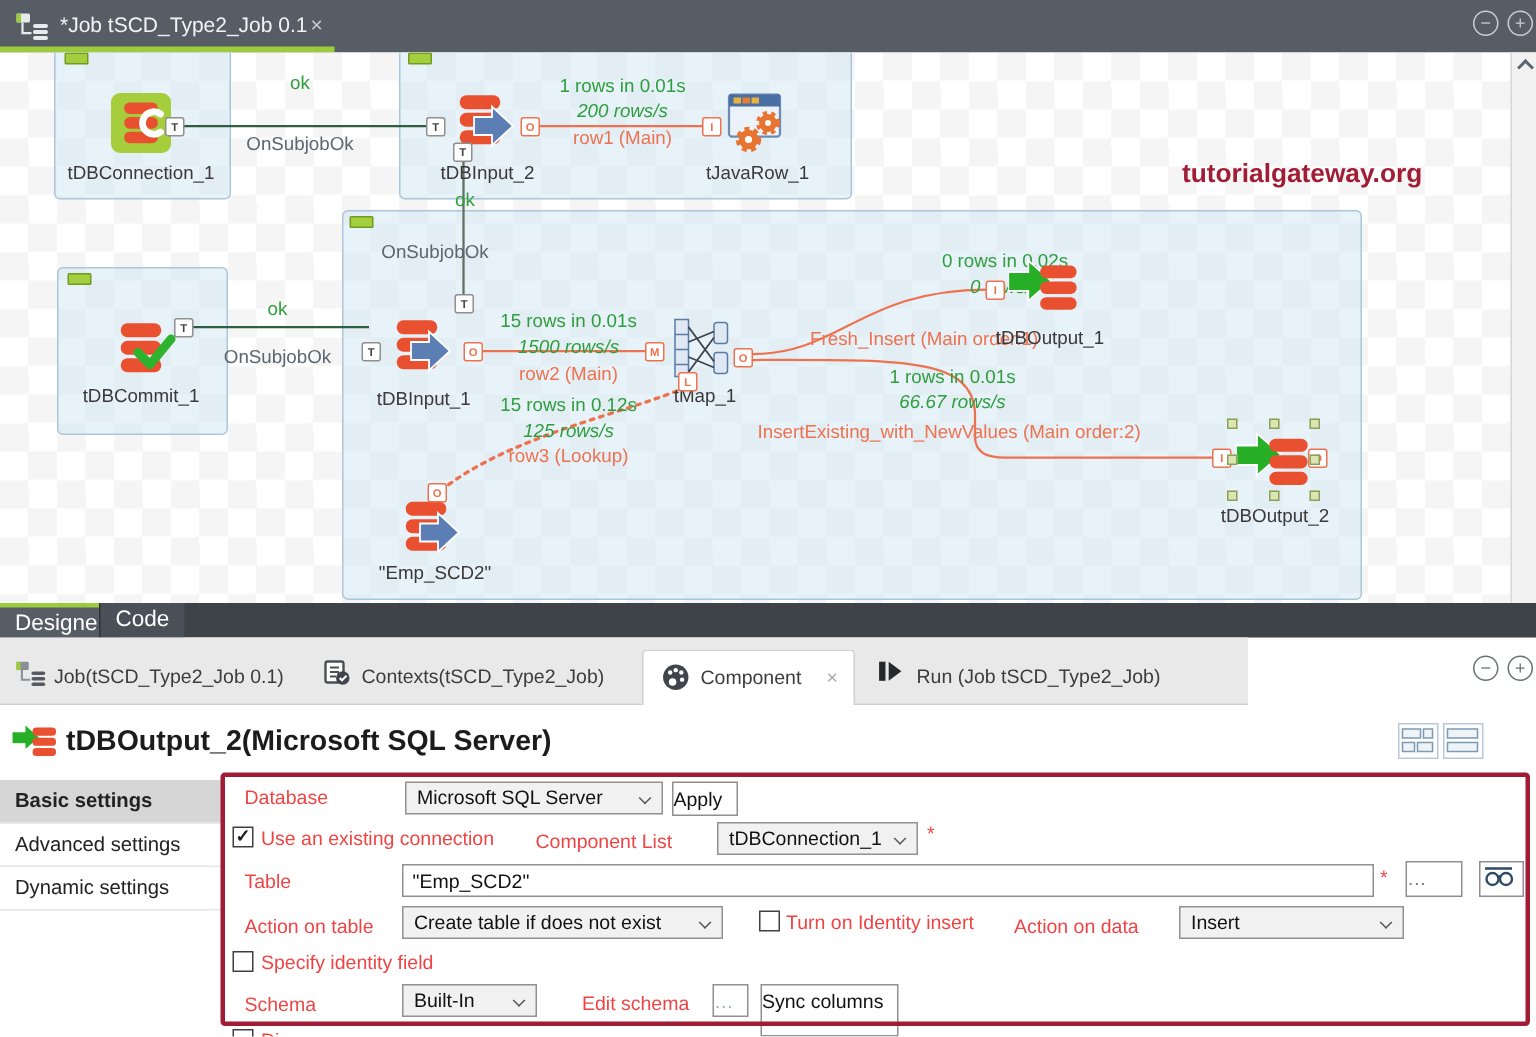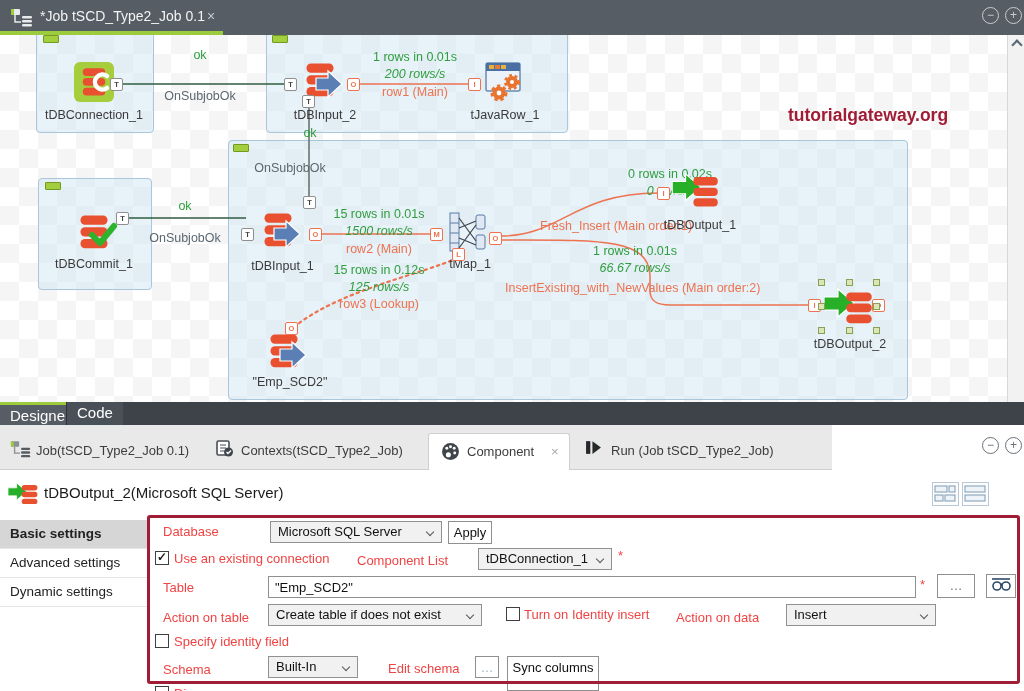--- a/index.html
+++ b/index.html
@@ -37,32 +37,32 @@
   .dtab.active{background:#565d64;border-top:3px solid #9ccc3d}
   .dtab.idle{background:#4a5057;border-left:1px solid #2e3338}
   
   .panelrow{position:absolute;left:0;top:425px;width:832px;height:45px;background:#e9e9e9;border-bottom:1px solid #cfcfcf;box-sizing:border-box}
   .ptab{position:absolute;top:12px;height:33px;font-size:13px;color:#3c3c3c;white-space:nowrap}
   .ptab .tico{position:absolute;left:0;top:2px}
   .ptab .ttxt{position:absolute;left:26px;top:6px}
   .ptab.active{background:#fff;border:1px solid #cfcfcf;border-bottom:none;border-radius:3px 3px 0 0;top:8px;height:38px}
   
   .cheader{position:absolute;left:0;top:470px;width:1024px;height:47px;background:#fff}
-  .ctitle{position:absolute;left:44px;top:14px;font-size:15px;font-weight:normal;color:#1c1c1c}
+  .ctitle{position:absolute;left:44px;top:14px;font-size:19px;font-weight:bold;color:#1c1c1c}
   .togglebtn{position:absolute;width:27px;height:24px;background:#fdfdfd;border:1px solid #b9c8d6;box-sizing:border-box}
   
   .settings{position:absolute;left:0;top:517px;width:1024px;height:174px;background:#fff}
   .sidebar{position:absolute;left:0;top:3px;width:148px}
   .side-item{height:28px;line-height:28px;padding-left:10px;font-size:13.5px;color:#222;border-bottom:1px solid #e6e6e6}
   .side-item.selected{background:#d6d6d6;font-weight:bold}
   .flb{position:absolute;font-size:13px;color:#ef4444;white-space:nowrap}
   .sel{position:absolute;background:#f1f1f1;border:1px solid #919191;font-size:13px;line-height:20px;height:22px;
        padding:0 22px 0 7px;box-sizing:border-box;white-space:nowrap;color:#111}
   .sel::after{content:"";position:absolute;right:8px;top:7px;width:5px;height:5px;border:solid #555;border-width:0 1.5px 1.5px 0;transform:rotate(45deg)}
-  .btn{position:absolute;background:#fff;border:1px solid #8f8f8f;font-size:13px;color:#111;text-align:center;height:24px;line-height:22px;box-sizing:border-box}
+  .btn{position:absolute;background:#fff;border:1px solid #8f8f8f;font-size:13px;color:#111;text-align:left;height:24px;line-height:22px;box-sizing:border-box}
   .cb{position:absolute;width:14px;height:14px;border:1.5px solid #3f3f3f;background:#fff;box-sizing:border-box;
       font-size:12px;line-height:11px;text-align:center;font-weight:bold;color:#1b1b1b}
   .txt{position:absolute;border:1px solid #8f8f8f;height:22px;box-sizing:border-box;font-size:13px;padding:0 6px;font-family:inherit;color:#111;background:#fff}
   .annot{position:absolute;left:147px;top:515px;width:873px;height:169px;border:3px solid #a11c35;border-radius:3px;box-sizing:border-box;pointer-events:none;z-index:40}
 </style>
 </head>
 <body>
 
 <svg width="0" height="0" style="position:absolute">
   <defs>

